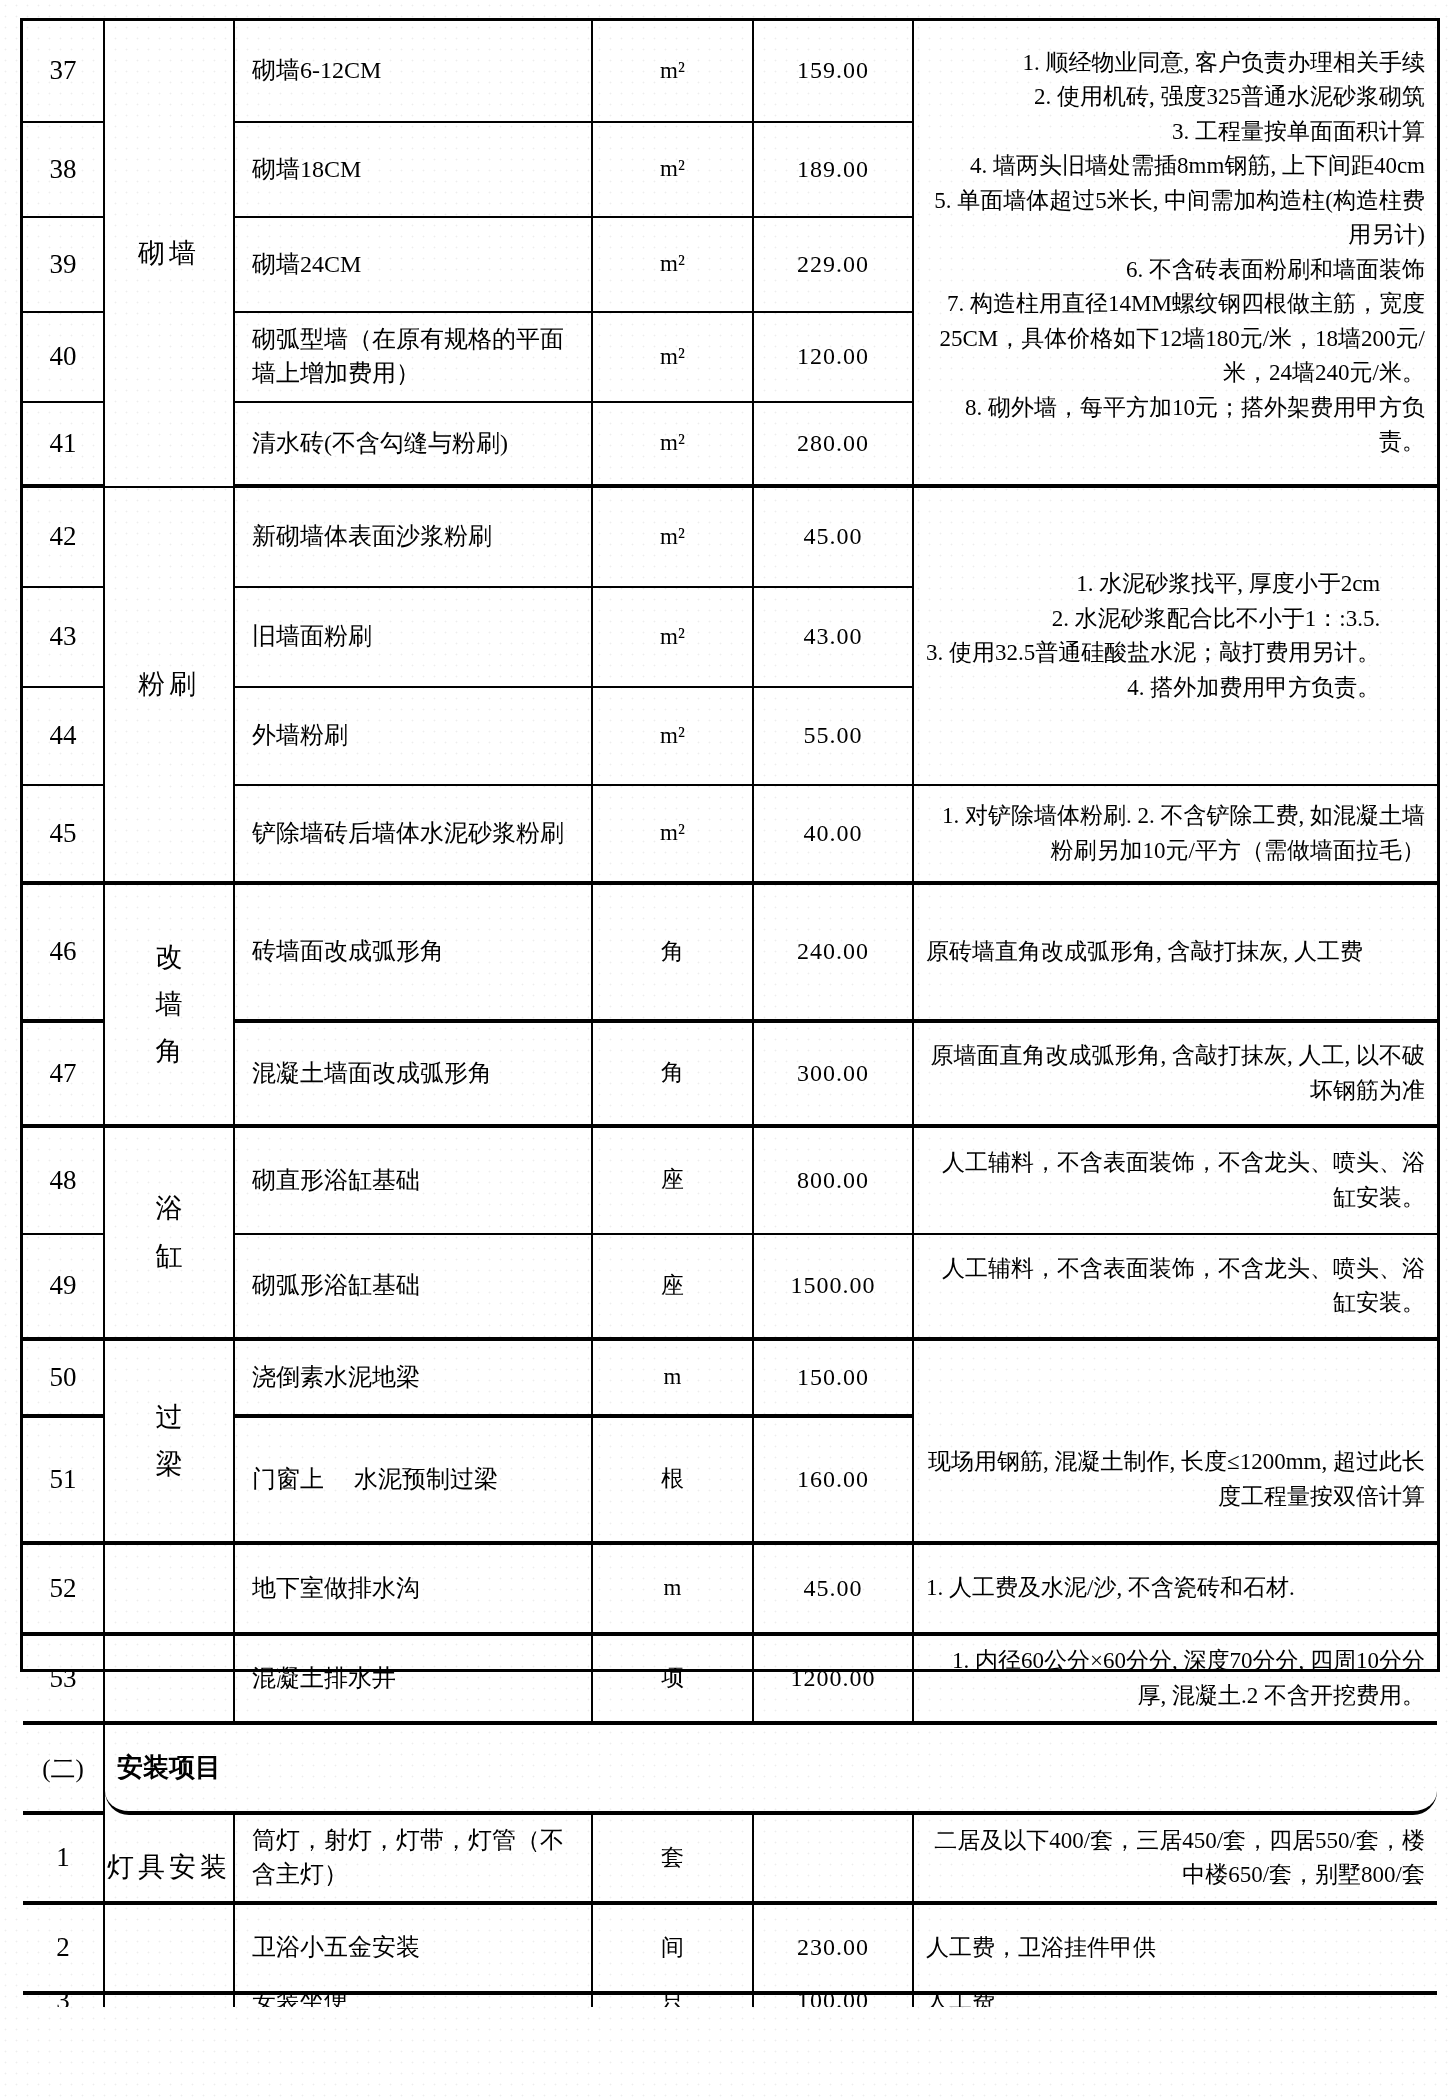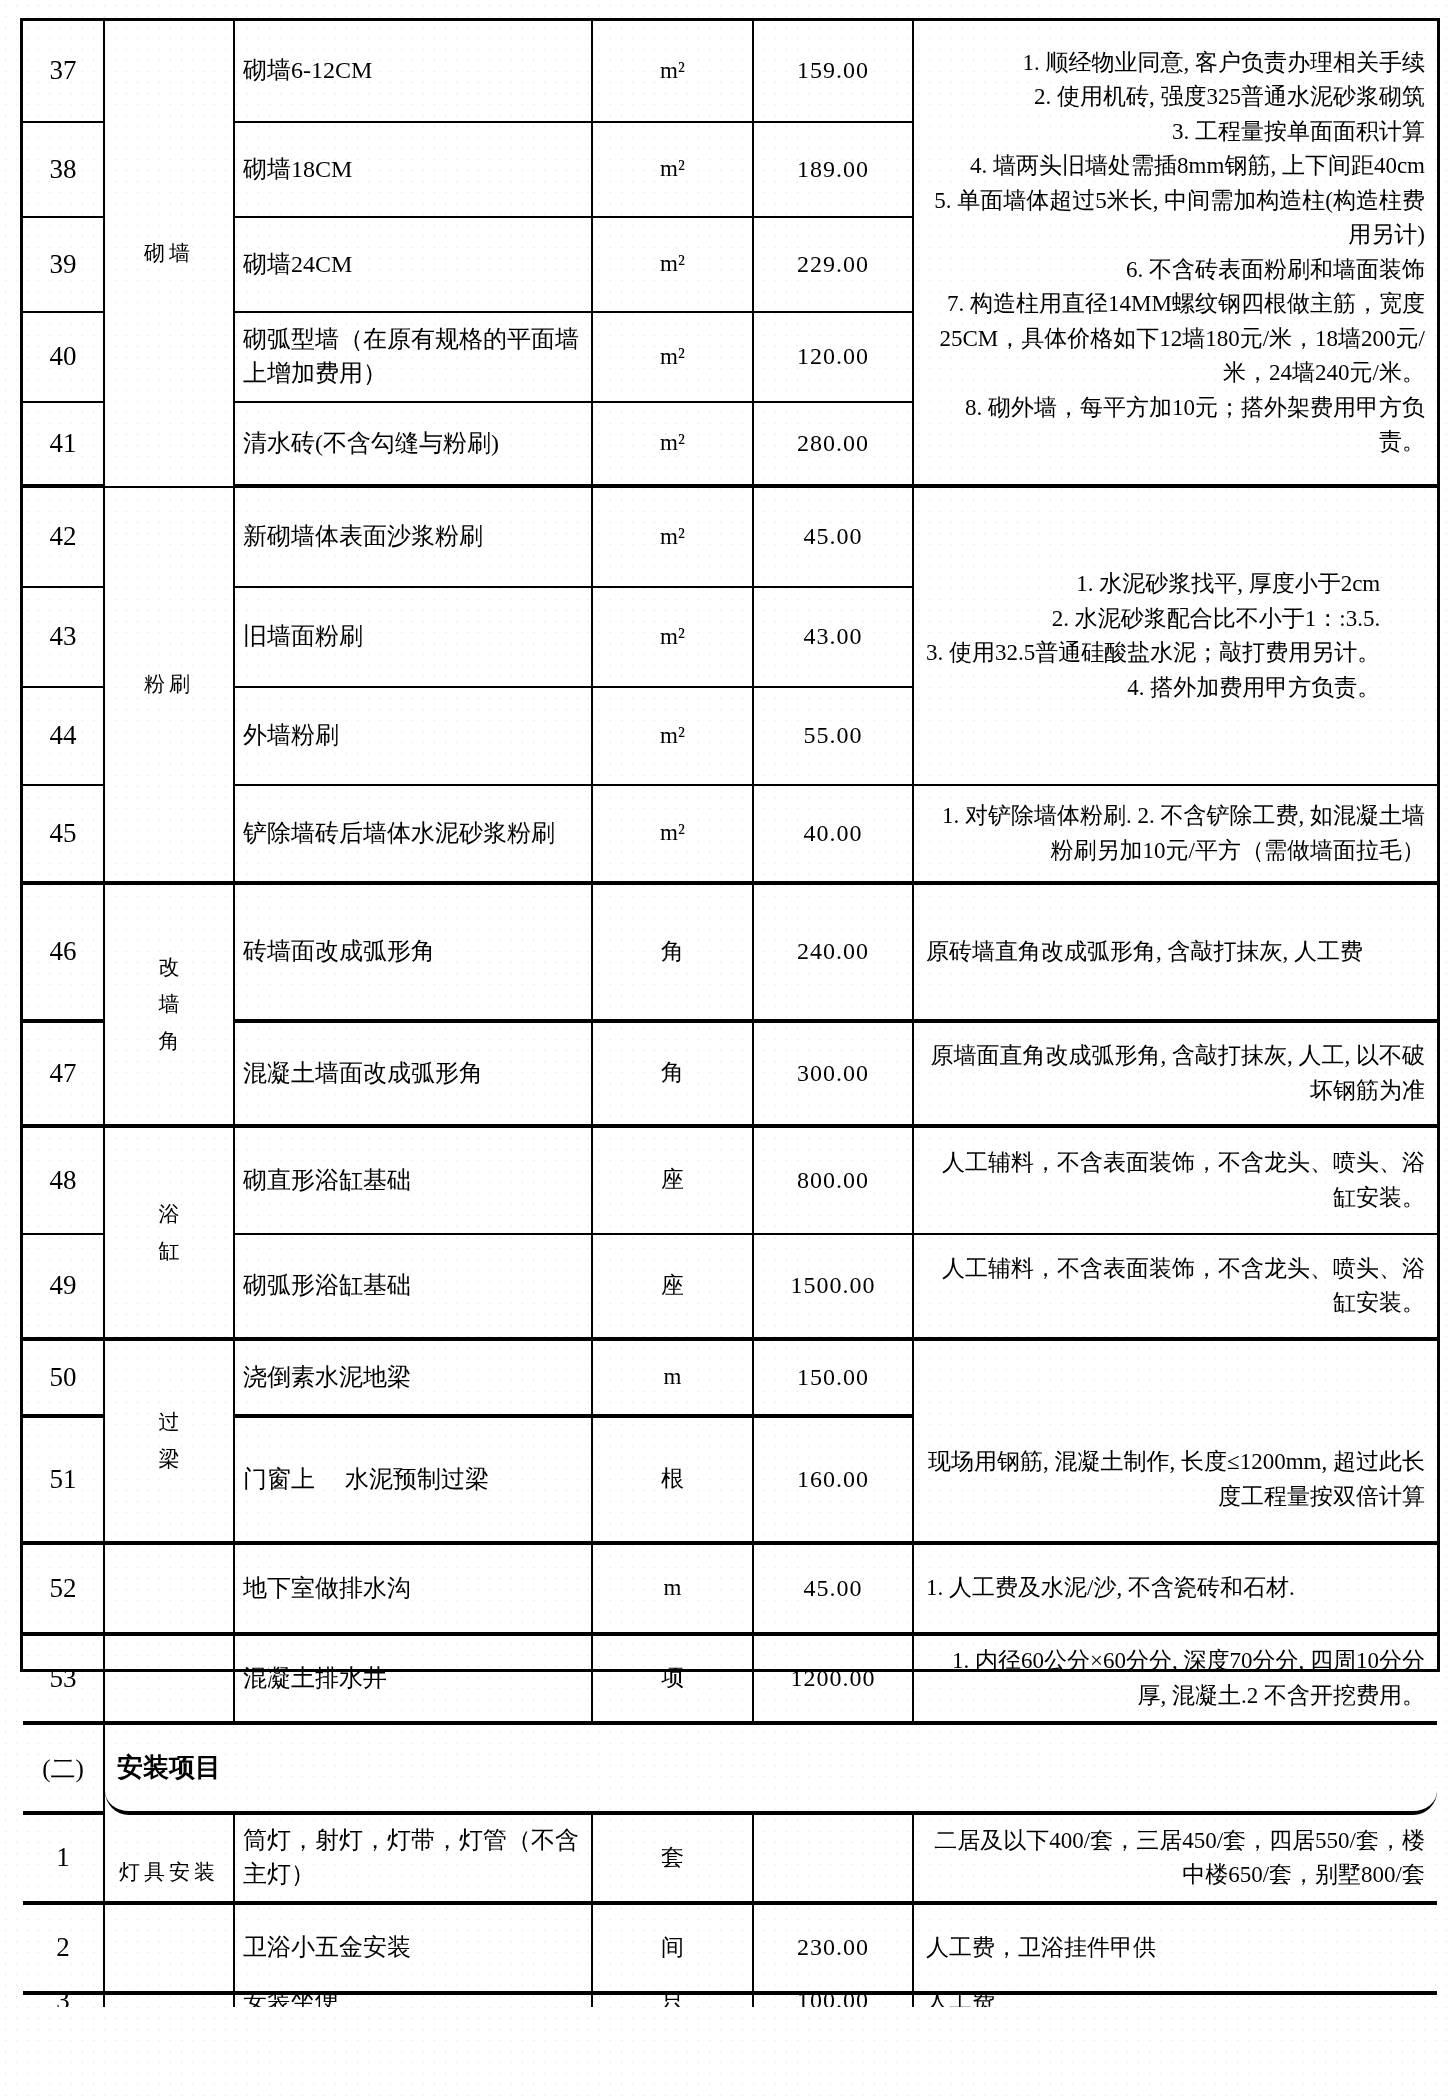--- a/index.html
+++ b/index.html
@@ -27,23 +27,23 @@
     border-right:2px solid #000;
     border-bottom:2px solid #000;
     display:flex;align-items:center;
     font-size:24px;line-height:1.4;
     overflow:hidden;
   }
   .bb4{border-bottom-width:4px;}
   .er{border-right:none;}
   .eb{border-bottom:none;}
   .no{justify-content:center;font-size:27px;}
-  .cat{justify-content:center;text-align:left;font-size:21px;letter-spacing:4px;white-space:pre-line;}
+  .cat{justify-content:center;text-align:left;font-size:27px;letter-spacing:4px;white-space:pre-line;}
   .cat.vert{line-height:1.75;letter-spacing:0;}
-  .item{padding:0 8px;text-align:left;}
+  .item{padding:0 17px;text-align:left;}
   .unit{justify-content:center;font-size:23px;}
   .price{justify-content:center;font-size:24px;letter-spacing:1px;}
   .rem{padding:6px 12px;text-align:right;font-size:23px;line-height:1.5;white-space:pre-line;}
   .sec-title{padding:0 12px;font-weight:bold;font-size:26px;border-radius:24px;}
   .sec-no{justify-content:center;font-size:25px;}
   .cat-low{align-items:flex-end;padding-bottom:14px;}
 </style>
 </head>
 <body>
 

